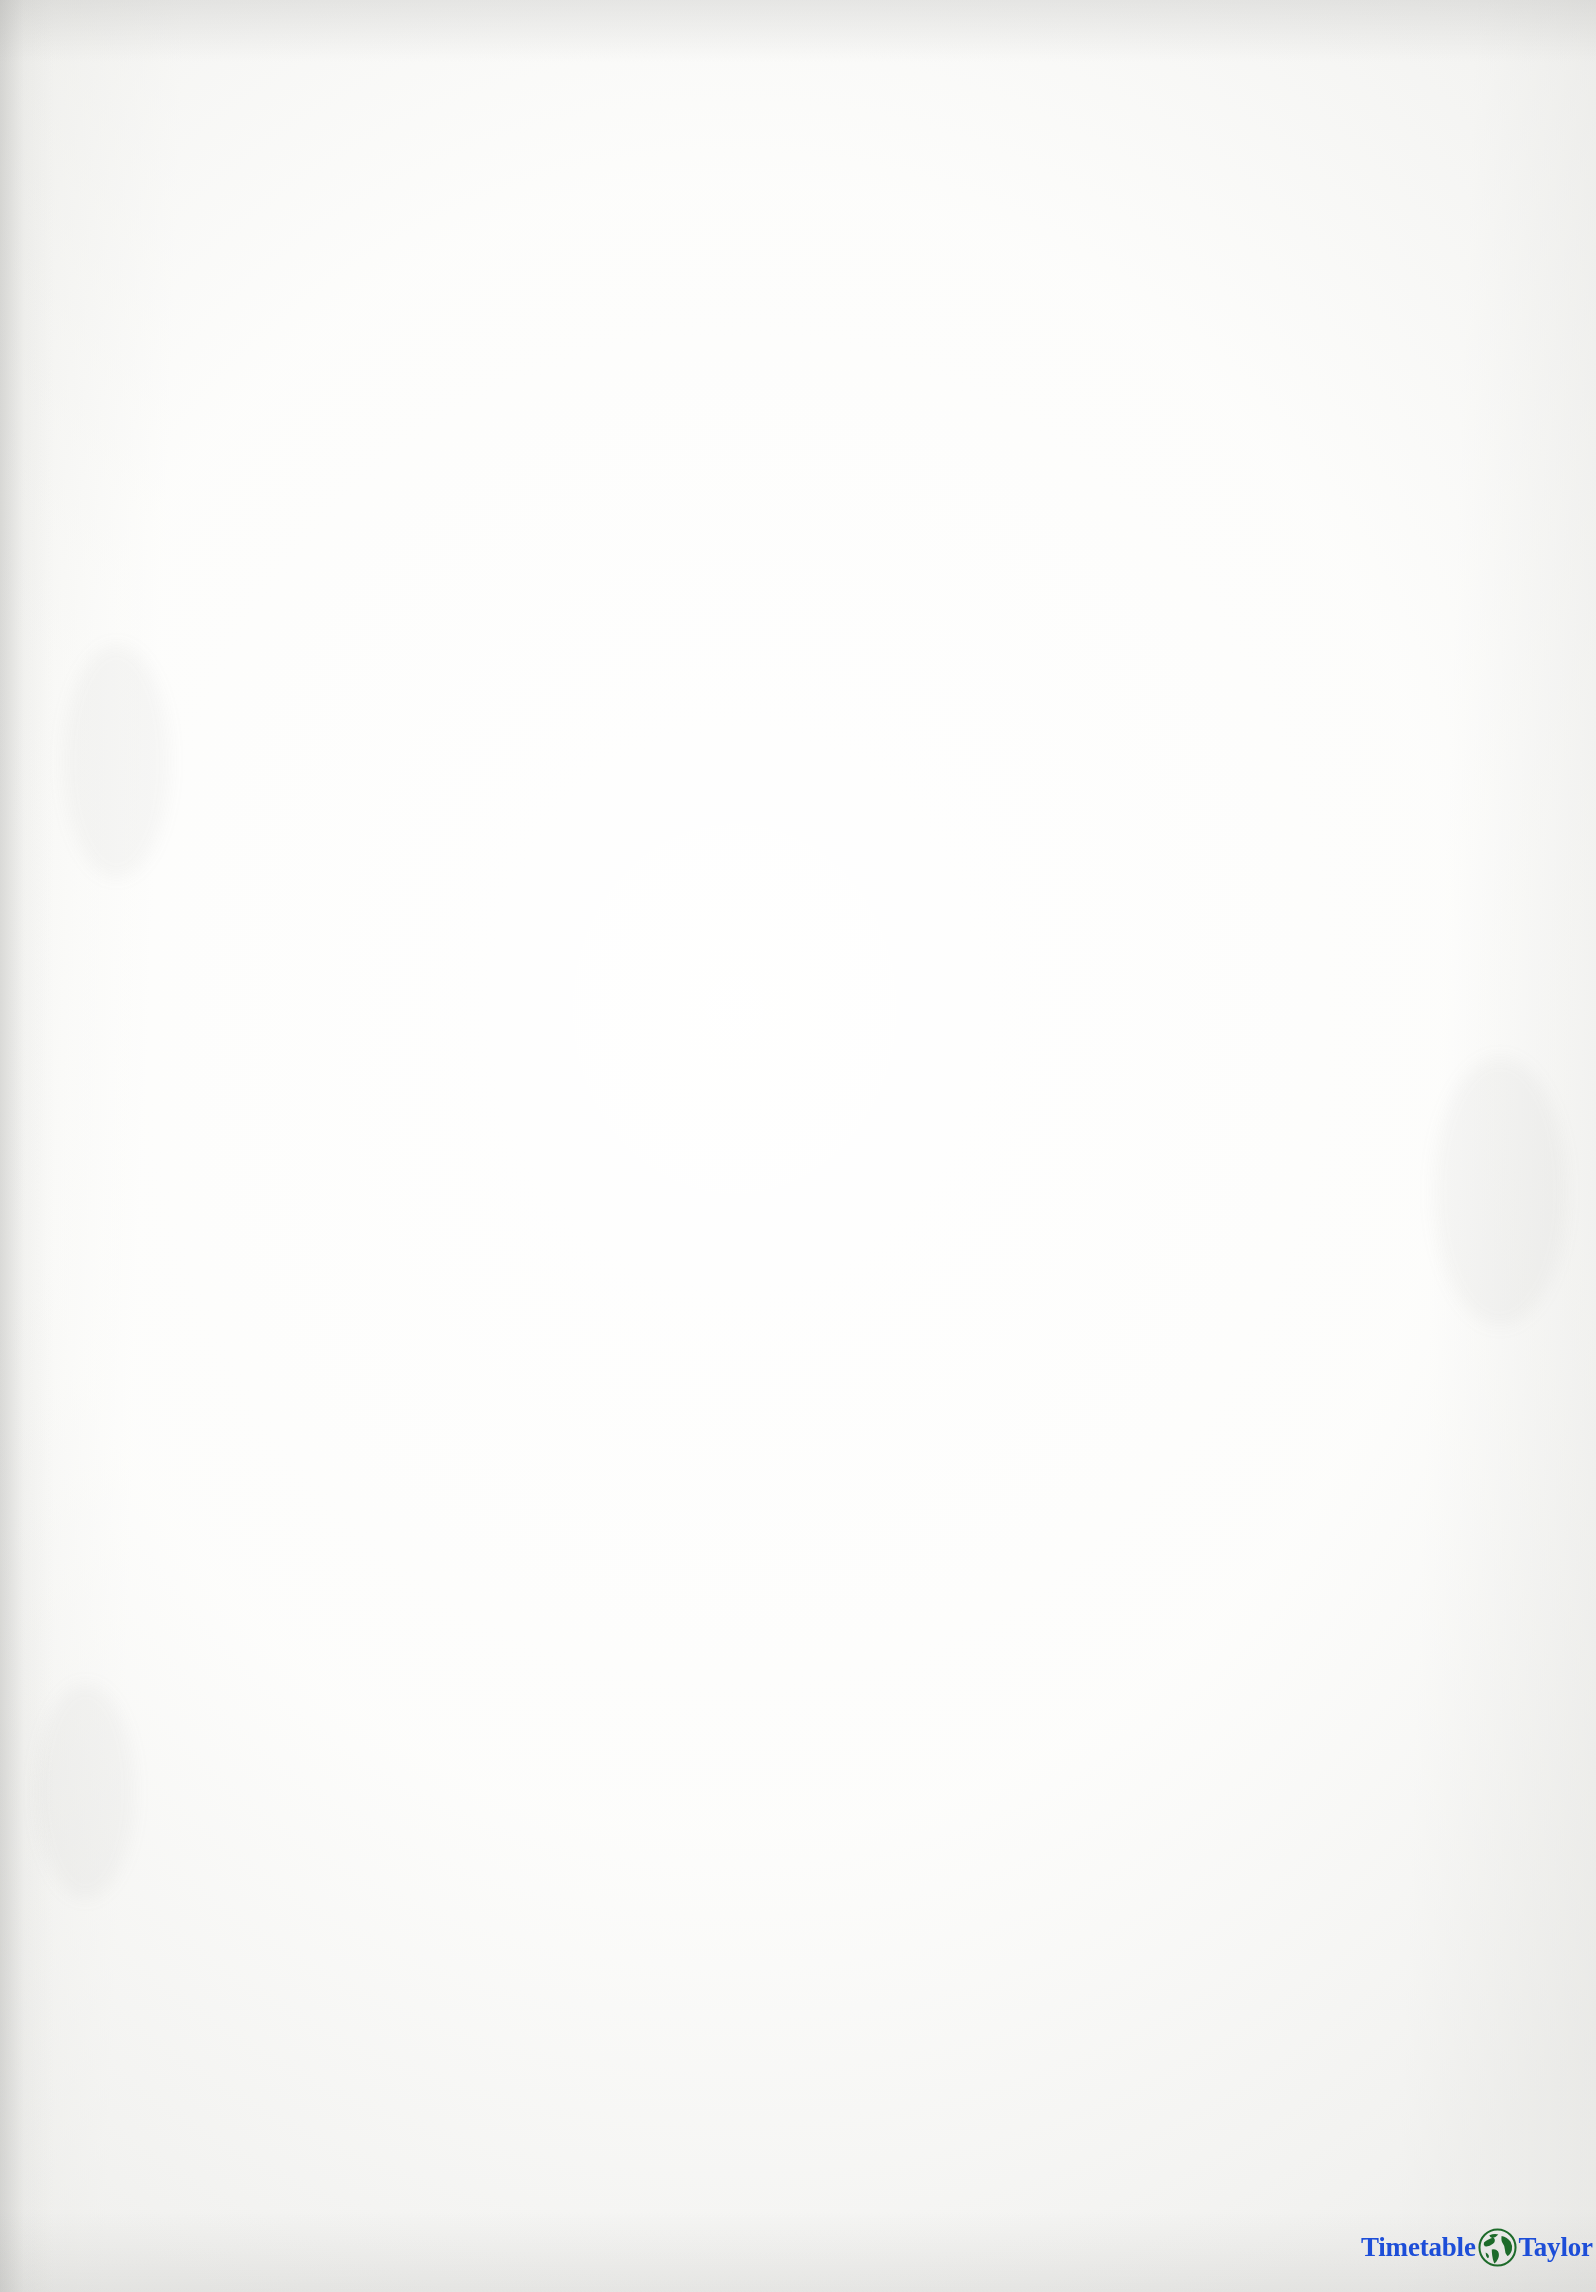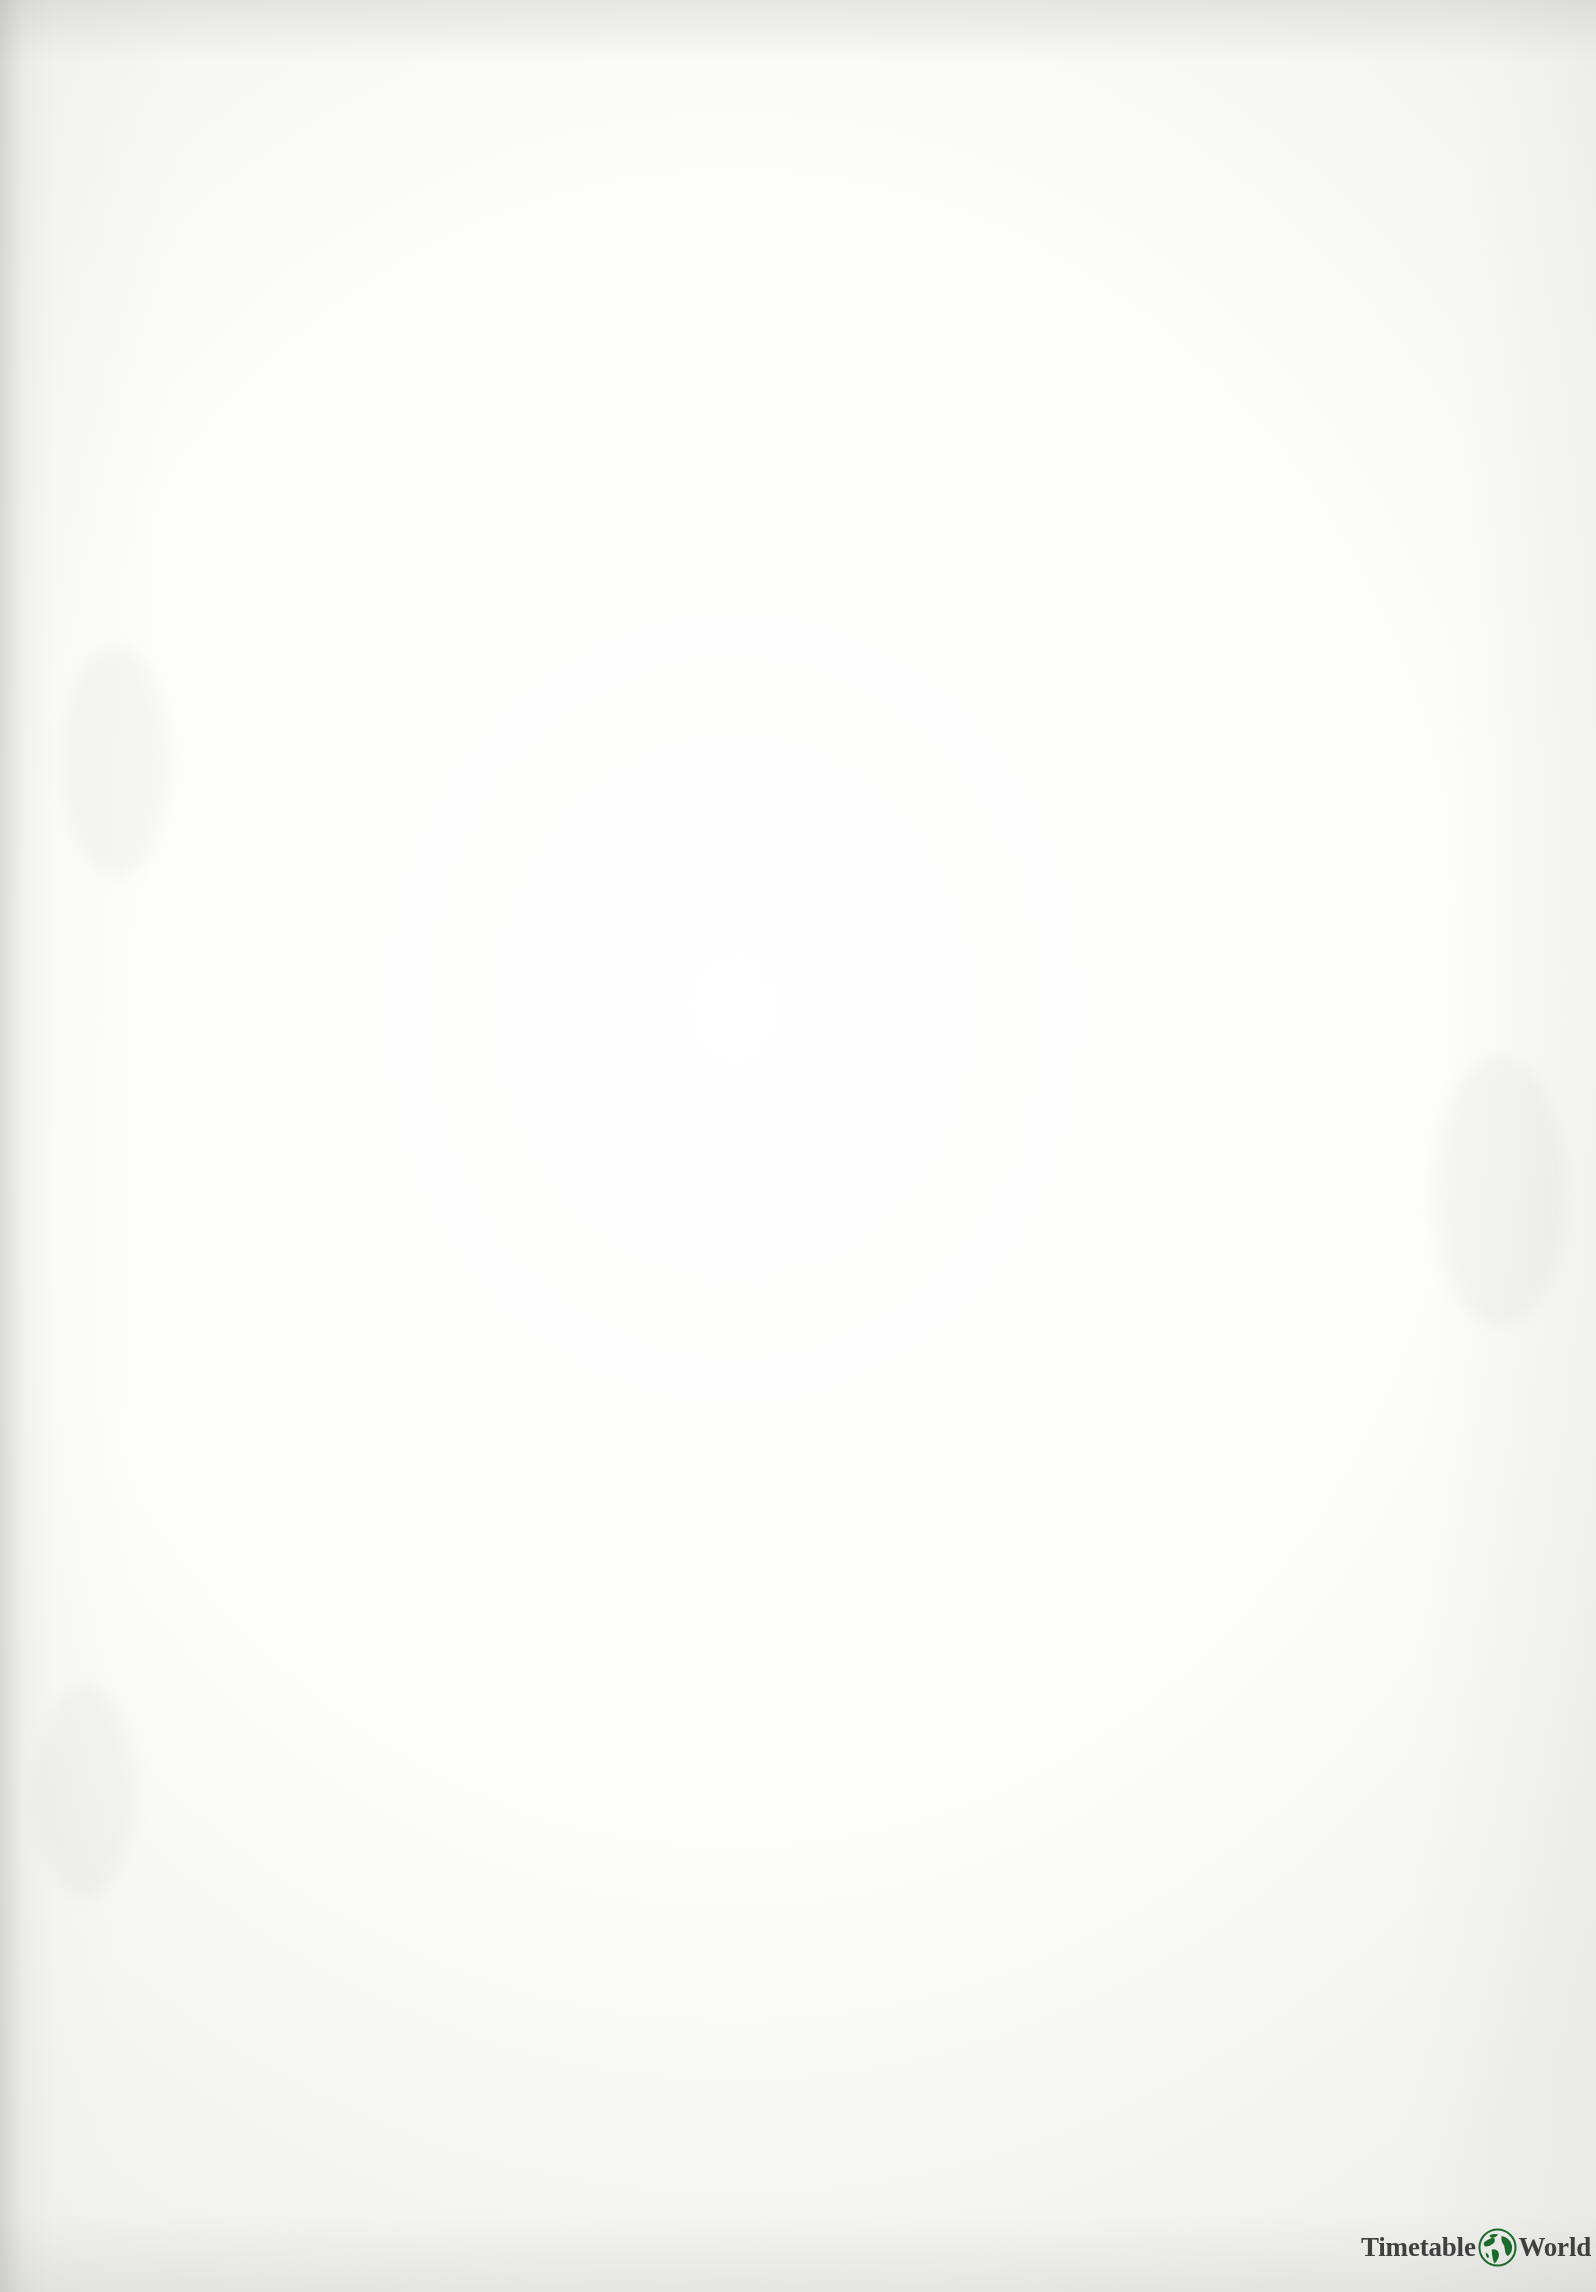--- a/index.html
+++ b/index.html
@@ -153,21 +153,21 @@
     left: 1361px; top: 2212px;
     width: 236px; height: 70px;
     display: flex;
     align-items: center;
     justify-content: flex-start;
   }
   #watermark .wm-text {
     font-family: "Liberation Serif", "DejaVu Serif", serif;
     font-size: 27px;
     font-weight: 700;
-    color: #404040;
+    color: #1d4ed8;
     letter-spacing: -0.2px;
     line-height: 1;
   }
   #watermark .globe {
     width: 41px; height: 41px;
     margin: 0 0.9px;
     flex: 0 0 auto;
   }
 </style>
 </head>
@@ -278,17 +278,17 @@
   <div id="watermark">
     <span class="wm-text">Timetable</span>
     <svg class="globe" viewBox="0 0 100 100">
       <circle cx="50" cy="50" r="44" fill="none" stroke="#1d6b2a" stroke-width="5"></circle>
       <path fill="#1d6b2a" d="M30 20 q12 -5 22 -2 q-6 7 -14 9 q-5 1 -8 -7z"></path>
       <path fill="#1d6b2a" d="M17 38 q10 -10 24 -12 q6 8 -2 15 q-10 8 -20 6 q-4 -4 -2 -9z"></path>
       <path fill="#1d6b2a" d="M36 55 q9 -3 15 4 q5 9 0 19 q-4 9 -9 11 q-4 -10 -5 -20 q-1 -8 -1 -14z"></path>
       <path fill="#1d6b2a" d="M60 22 q14 3 22 14 q5 9 3 20 q-3 11 -11 15 q-6 -6 -6 -16 q0 -9 -5 -15 q-5 -6 -3 -18z"></path>
       <path fill="#1d6b2a" d="M21 62 q6 2 8 8 q1 5 -3 6 q-5 -5 -5 -14z"></path>
     </svg>
-    <span class="wm-text">World</span>
+    <span class="wm-text">Taylor</span>
   </div>
 
 </div>
 
 
 </body></html>

